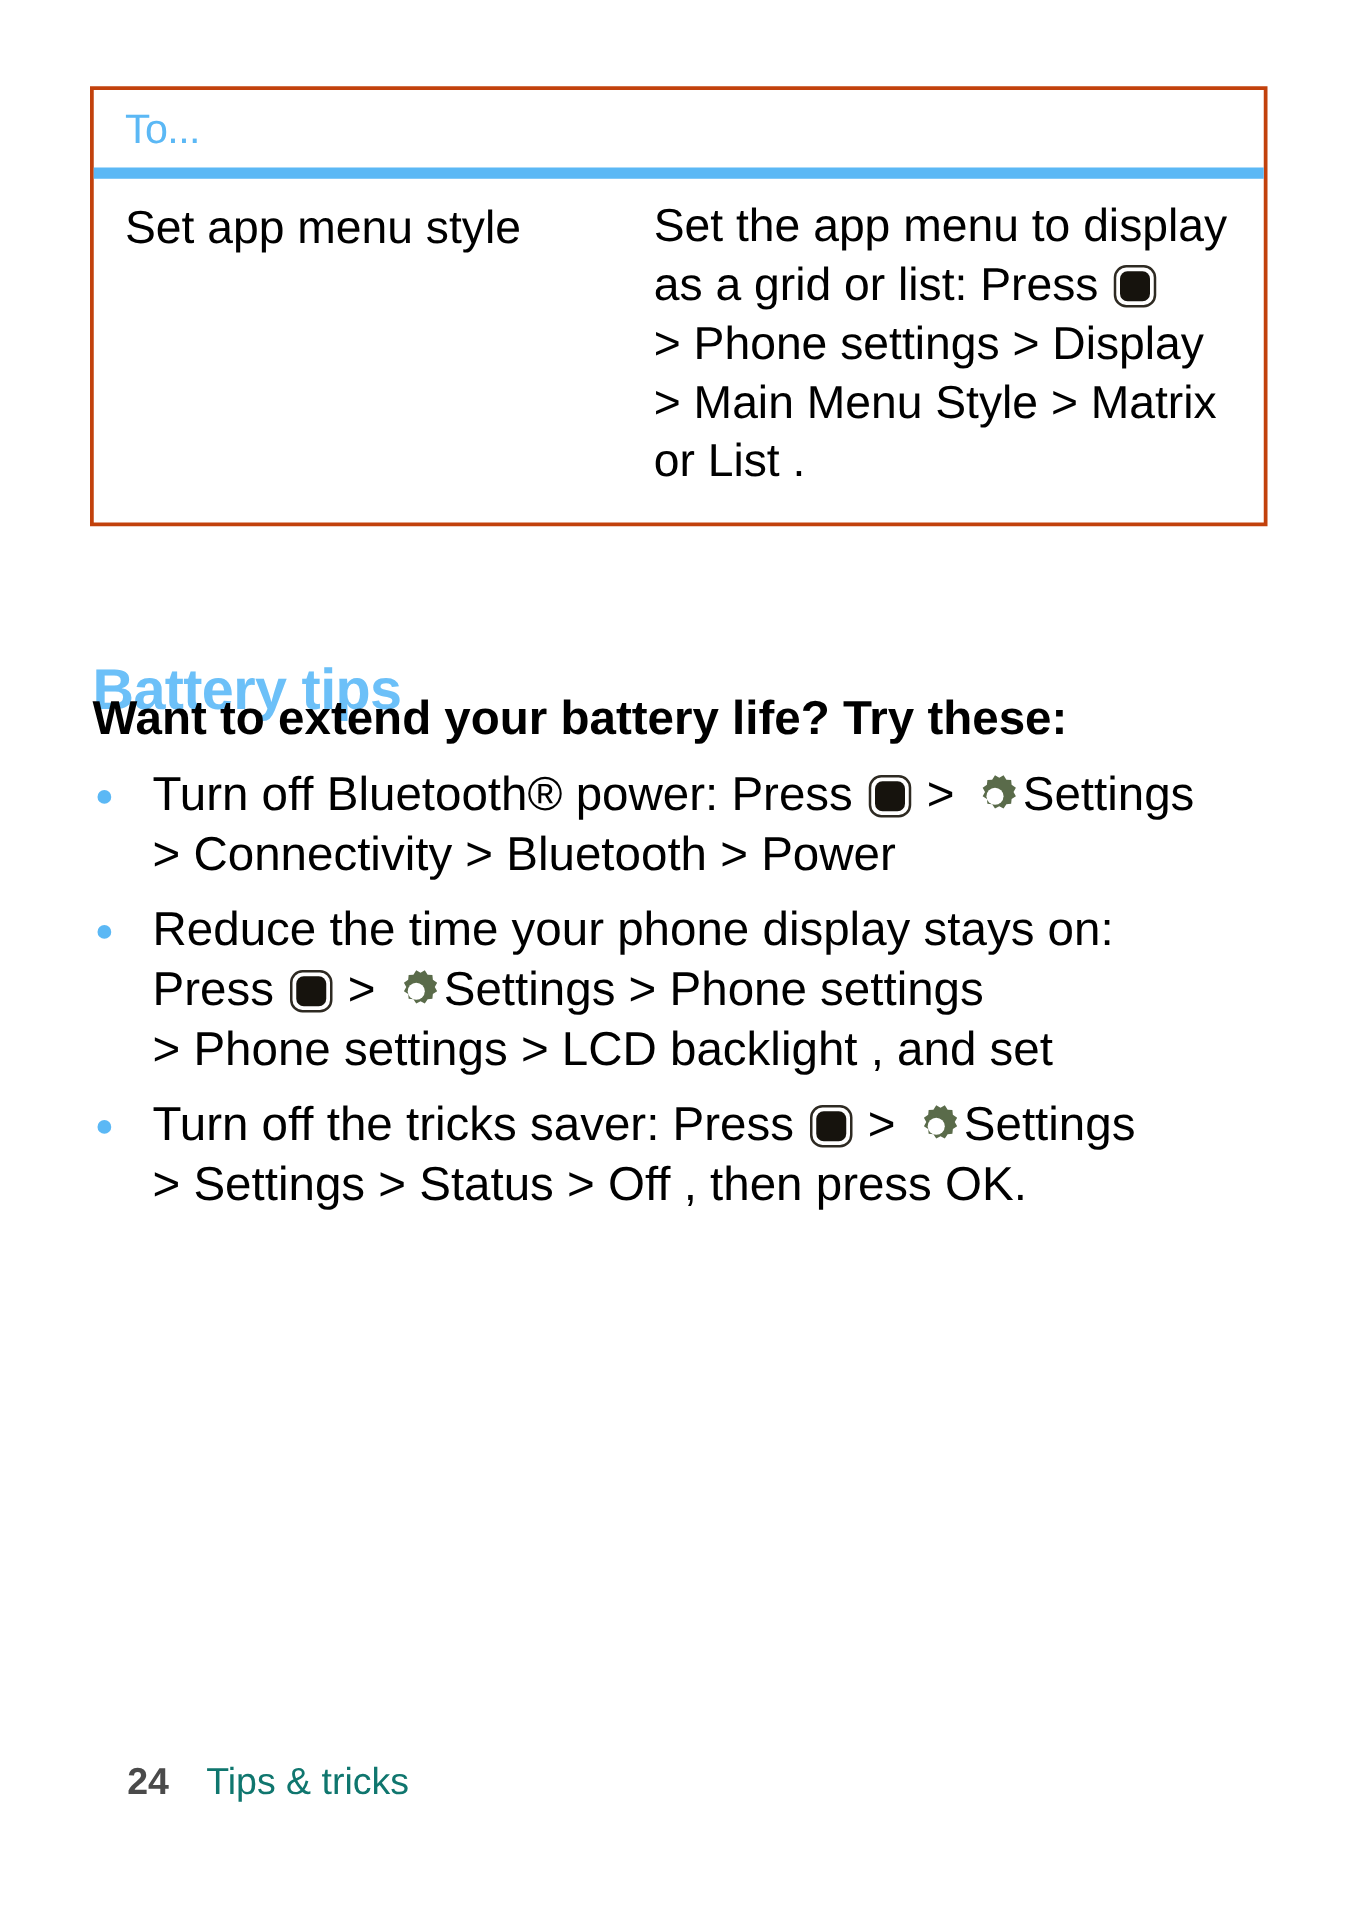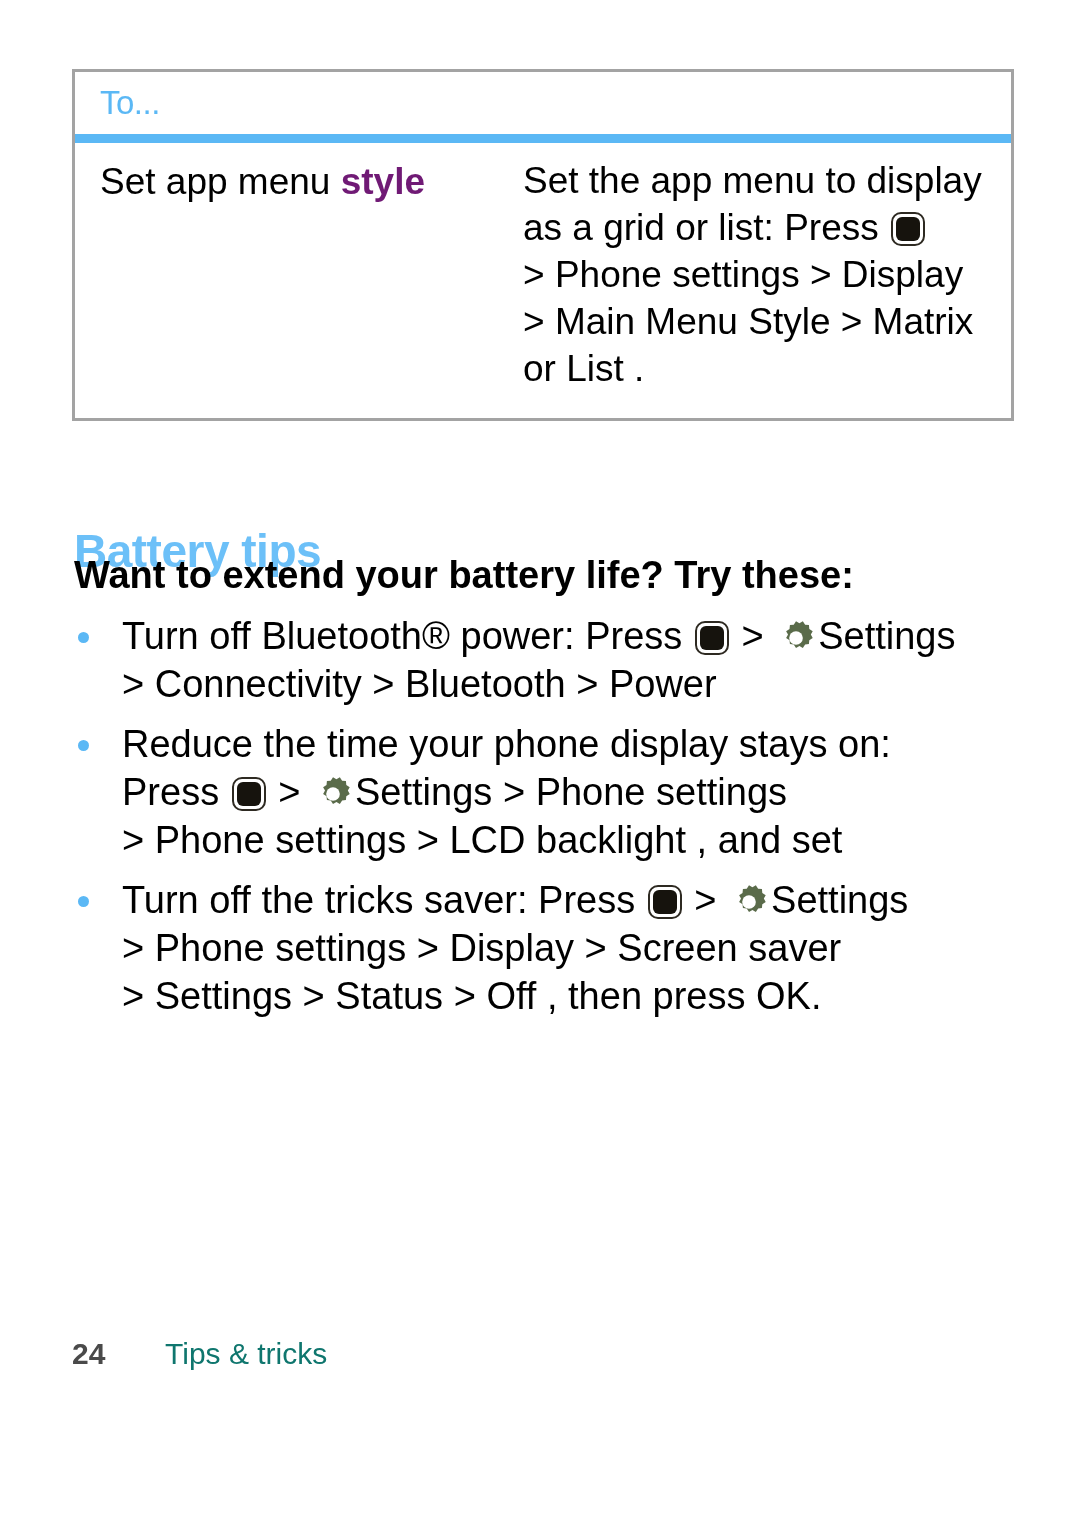--- a/index.html
+++ b/index.html
@@ -15,21 +15,21 @@
     color: #000000;
     overflow: hidden;
   }
 
   
   .tips-table {
     position: absolute;
     left: 72px;
     top: 69px;
     width: 942px;
-    border: 3px solid #a3a3a3;
+    border: 3px solid #c2410c;
     box-sizing: border-box;
     background: #ffffff;
   }
   .table-head {
     height: 62px;
     padding: 14px 0 0 25px;
     box-sizing: border-box;
   }
   .table-head .head-label {
     color: #5BB8F5;
@@ -50,22 +50,22 @@
   }
   .col-left {
     width: 400px;
     padding-left: 25px;
     box-sizing: border-box;
     font-size: 37px;
     line-height: 50px;
     white-space: nowrap;
   }
   .col-left .kw {
-    color: #701a75;
-    font-weight: bold;
+    color: #000000;
+    font-weight: normal;
   }
   .col-right {
     flex: 1;
     padding-right: 16px;
     box-sizing: border-box;
     font-size: 37px;
     line-height: 47px;
     margin-left: 48px;
   }
   .col-right .ln { display: block; white-space: nowrap; }
@@ -146,23 +146,24 @@
     height: 38px;
     vertical-align: -8px;
     margin: 0 3px;
   }
   .icon-gear svg { display: block; width: 100%; height: 100%; }
 
   
   .footer {
     position: absolute;
     left: 72px;
-    top: 1337px;
+    top: 1409px;
     display: flex;
     align-items: baseline;
+    text-align: center;
   }
   .footer .page-num {
     font-size: 30px;
     font-weight: bold;
     color: #4a4a4a;
     width: 93px;
   }
   .footer .footer-title {
     font-size: 30px;
     color: #0f766e;
@@ -226,21 +227,20 @@
   </div>
 
   <div class="bullet-item">
     <span class="bullet-dot"></span>
     <span class="ln"><span>Turn off the tricks saver: Press </span><span class="icon-key"><span class="outer"></span><span class="inner"></span></span><span> &gt; </span><span class="icon-gear">
             <svg viewBox="0 0 100 100" aria-hidden="true">
               <path fill="#5A6B4A" d="M50 6l9 5 9-5 6 9 10 1 1 10 9 6-5 9 5 9-9 6-1 10-10 1-6 9-9-5-9 5-6-9-10-1-1-10-9-6 5-9-5-9 9-6 1-10 10-1z"></path>
               <circle cx="50" cy="50" r="18" fill="#ffffff"></circle>
             </svg>
           </span><span>Settings</span></span>
-    <span class="ln">&gt; Phone settings   &gt; Display  &gt; Screen saver</span>
     <span class="ln">&gt; Settings   &gt; Status  &gt; Off , then press OK.</span>
   </div>
 
 </div>
 
 <div class="footer">
   <span class="page-num">24</span>
   <span class="footer-title">Tips &amp; tricks</span>
 </div>
 

